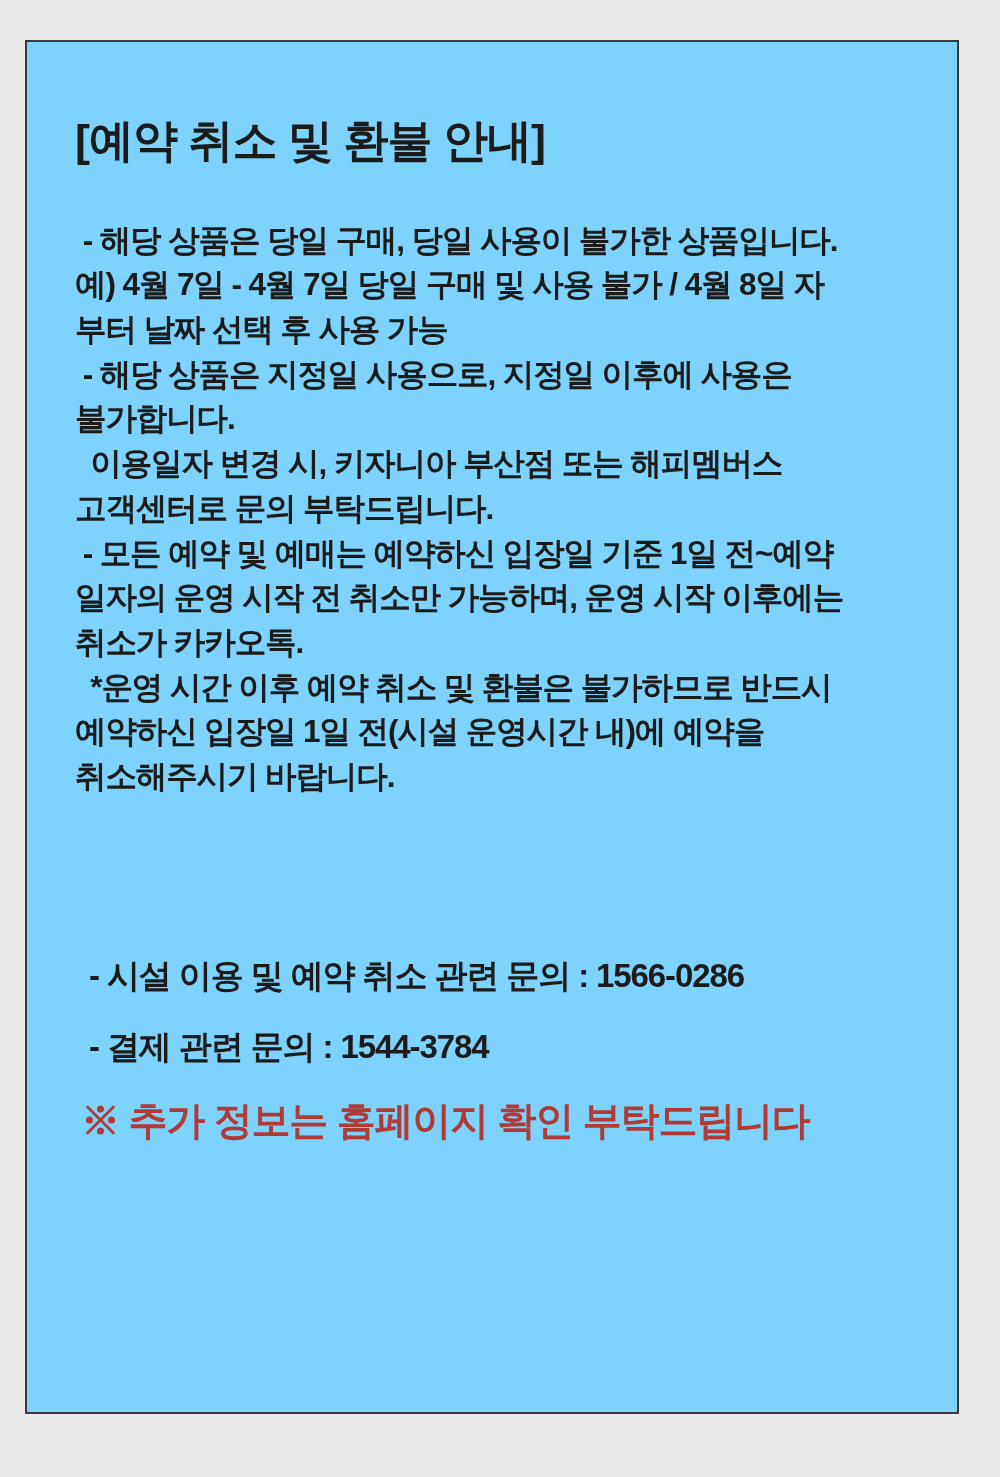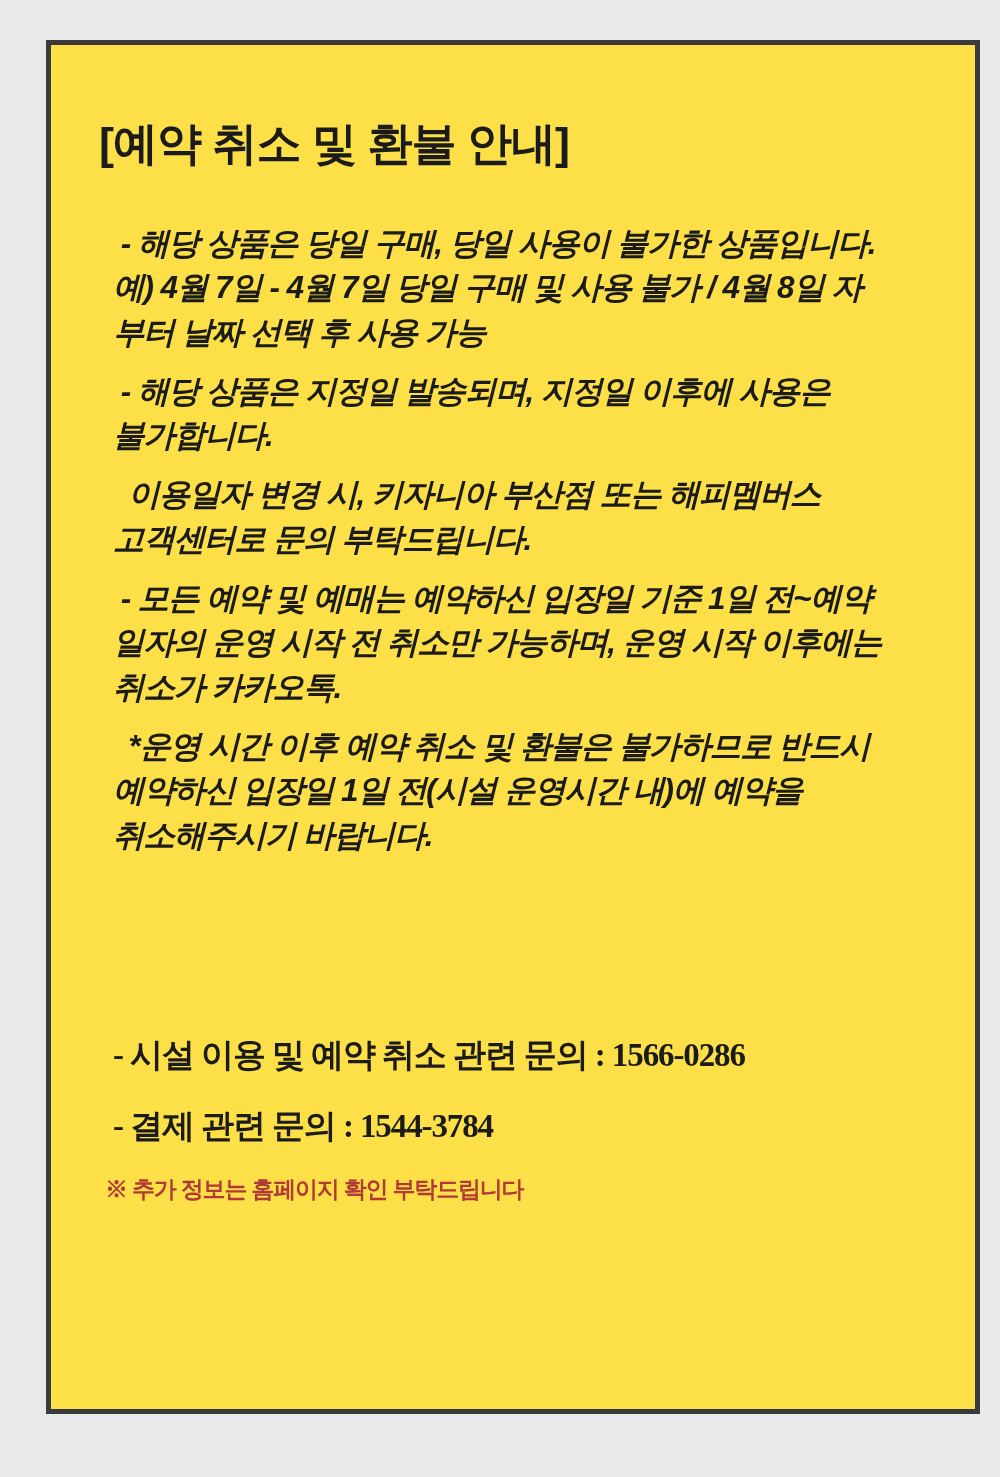--- a/index.html
+++ b/index.html
@@ -8,26 +8,26 @@
   }
   body {
     width: 1000px;
     height: 1477px;
     background: #e9e9e9;
     font-family: "Liberation Sans", sans-serif;
     overflow: hidden;
   }
   .notice-card {
     position: absolute;
-    left: 46px;
+    left: 25px;
     top: 40px;
     width: 934px;
     height: 1374px;
-    background: #fde047;
-    border: 5px solid #ef4444;
+    background: #7dd3fc;
+    border: 2px solid #ef4444;
     box-sizing: border-box;
   }
   .inner {
     padding: 74px 44px 0 48px;
   }
   .title {
     font-size: 45px;
     font-weight: bold;
     color: #1b1b1b;
     letter-spacing: -1px;
@@ -35,61 +35,59 @@
     line-height: 1.1;
   }
   .body-block {
     font-size: 31.5px;
     font-weight: bold;
     color: #1b1b1b;
     line-height: 1.42;
     letter-spacing: -1.1px;
   }
   .body-block p {
-    margin: 14px;
+    margin: 0;
     white-space: pre-wrap;
-    font-style: italic;
   }
   .spacer-large {
     height: 152px;
   }
   .contact-block {
     font-size: 33px;
     font-weight: bold;
     color: #1b1b1b;
     letter-spacing: -1.1px;
     line-height: 1.5;
     padding-left: 14px;
   }
   .contact-block p {
-    margin: 7px 0 22px 0;
-    font-family: Liberation Serif, serif;
+    margin: 0 0 22px 0;
   }
   .footer-note {
-    font-size: 23px;
+    font-size: 39px;
     font-weight: bold;
     color: #b03a36;
     letter-spacing: -1.2px;
     padding-left: 6px;
     margin-top: 2px;
   }
 </style>
 </head>
 <body style="background: rgb(233, 233, 233);">
 
 <div class="notice-card" style="border-color: rgb(58, 58, 60);">
   <div class="inner">
 
     <h1 class="title">[예약 취소 및 환불 안내]</h1>
 
     <div class="body-block">
       <p> - 해당 상품은 당일 구매, 당일 사용이 불가한 상품입니다.
 예) 4월 7일 - 4월 7일 당일 구매 및 사용 불가 / 4월 8일 자
 부터 날짜 선택 후 사용 가능</p>
-      <p> - 해당 상품은 지정일 발송되며, 지정일 이후에 사용은
+      <p> - 해당 상품은 지정일 사용으로, 지정일 이후에 사용은
 불가합니다.</p>
       <p>  이용일자 변경 시, 키자니아 부산점 또는 해피멤버스
 고객센터로 문의 부탁드립니다.</p>
       <p> - 모든 예약 및 예매는 예약하신 입장일 기준 1일 전~예약
 일자의 운영 시작 전 취소만 가능하며, 운영 시작 이후에는
 취소가 카카오톡.</p>
       <p>  *운영 시간 이후 예약 취소 및 환불은 불가하므로 반드시
 예약하신 입장일 1일 전(시설 운영시간 내)에 예약을
 취소해주시기 바랍니다.</p>
     </div>

